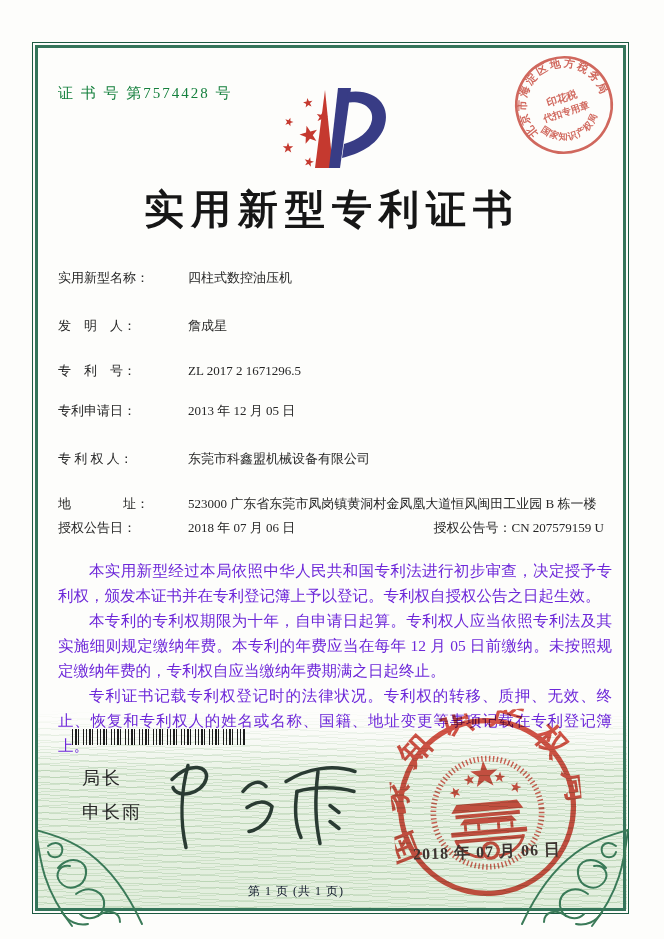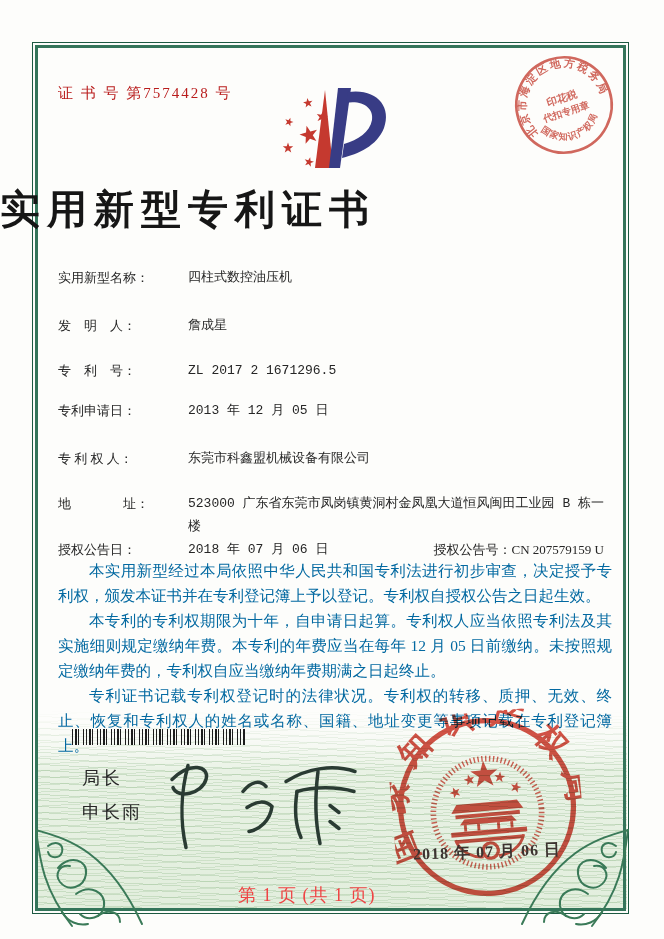--- a/index.html
+++ b/index.html
@@ -12,46 +12,46 @@
   .band{position:absolute;left:37px;top:710px;width:590px;height:199px;z-index:1;
         background:
          repeating-linear-gradient(3deg, rgba(164,198,158,.45) 0 1px, transparent 1px 6px),
          repeating-linear-gradient(-3deg, rgba(164,198,158,.35) 0 1px, transparent 1px 7px),
          linear-gradient(180deg, rgba(233,242,229,0) 0%, #e9f2e5 30%, #e2eedd 100%);
         -webkit-mask-image:linear-gradient(180deg,transparent 0,#000 60px);
         mask-image:linear-gradient(180deg,transparent 0,#000 60px);}
   .ornament{position:absolute;z-index:4;width:118px;height:104px;}
   .ornament.left{left:28px;top:828px;}
   .ornament.right{left:518px;top:828px;transform:scaleX(-1);}
-  .cert-no{position:absolute;left:58px;top:84px;font-size:15px;letter-spacing:2px;color:#b91c1c;z-index:5;}
+  .cert-no{position:absolute;left:58px;top:84px;font-size:15px;letter-spacing:2px;color:#15803d;z-index:5;}
   .logo{position:absolute;left:276px;top:84px;width:120px;height:88px;z-index:5;}
   .tax-seal{position:absolute;left:512px;top:53px;width:104px;height:104px;transform:rotate(-18deg);z-index:6;opacity:.85;}
-  .title{position:absolute;left:0;right:0;top:182px;text-align:left;font-size:40px;font-weight:700;
+  .title{position:absolute;left:0;right:0;top:182px;text-align:center;font-size:40px;font-weight:700;
          letter-spacing:7px;color:#161616;z-index:5;}
   .fields{position:absolute;left:58px;right:34px;top:266px;font-size:13px;z-index:5;}
   .frow{display:flex;line-height:24px;margin-bottom:21px;}
   .frow.r1{margin-bottom:24px}.frow.r3{margin-bottom:16px}.frow.r4{margin-bottom:24px}
   .frow.r5{}.frow.r6{margin-bottom:0px}
   .flabel{flex:0 0 130px;white-space:nowrap;}
-  .fvalue{max-width:425px;line-height:23px;font-family:Liberation Mono, monospace;}
+  .fvalue{max-width:425px;line-height:23px;}
   .pair-right{margin-left:auto;padding-right:26px;white-space:nowrap;}
   .paras{position:absolute;left:58px;right:52px;top:558px;font-size:15.5px;line-height:25px;
-         text-align:justify;z-index:5;color:#0369a1;}
+         text-align:justify;z-index:5;color:#6d28d9;}
   .paras p{margin:0;text-indent:2em;}
   .barcode{position:absolute;left:72px;top:729px;width:174px;height:16px;z-index:5;
            background:repeating-linear-gradient(90deg,#1c1c1c 0 1px,transparent 1px 3px,#1c1c1c 3px 5px,
            transparent 5px 6px,#1c1c1c 6px 7px,transparent 7px 11px,#1c1c1c 11px 12px,transparent 12px 14px);}
   .sig-title{position:absolute;left:82px;top:766px;font-size:18px;letter-spacing:2px;z-index:5;}
   .sig-name{position:absolute;left:82px;top:800px;font-size:18px;letter-spacing:2px;z-index:5;font-family:Liberation Mono, monospace;}
   .signature{position:absolute;left:148px;top:748px;width:215px;height:108px;z-index:6;}
   .main-seal{position:absolute;left:392px;top:712px;width:190px;height:190px;transform:rotate(-5deg);
              z-index:5;opacity:.93;mix-blend-mode:multiply;}
   .seal-date{position:absolute;left:394px;top:842px;width:186px;text-align:center;font-size:16px;
              font-weight:700;color:#3c3330;letter-spacing:1px;transform:rotate(-2deg);z-index:7;}
-  .footer{position:absolute;left:238px;top:883px;font-size:18px;letter-spacing:1px;color:#ef4444;z-index:6;}
+  .footer{position:absolute;left:248px;top:883px;font-size:12px;letter-spacing:1px;color:#0f172a;z-index:6;}
   .green-stroke{stroke:#3a7a58;fill:none;stroke-width:2;stroke-linecap:round;}
 </style>
 </head>
 <body>
 
 <div class="page">
 
   <div class="band"></div>
 
   <div class="frame">

